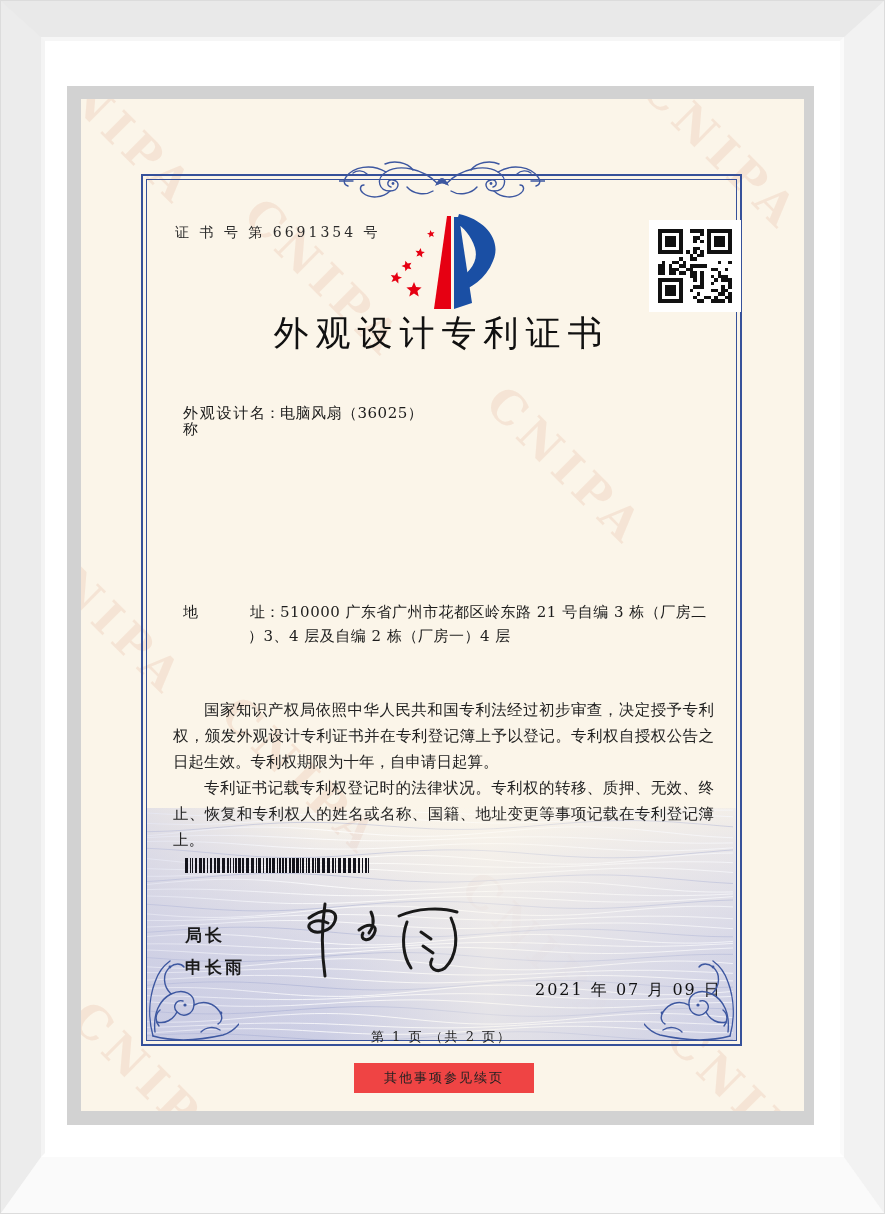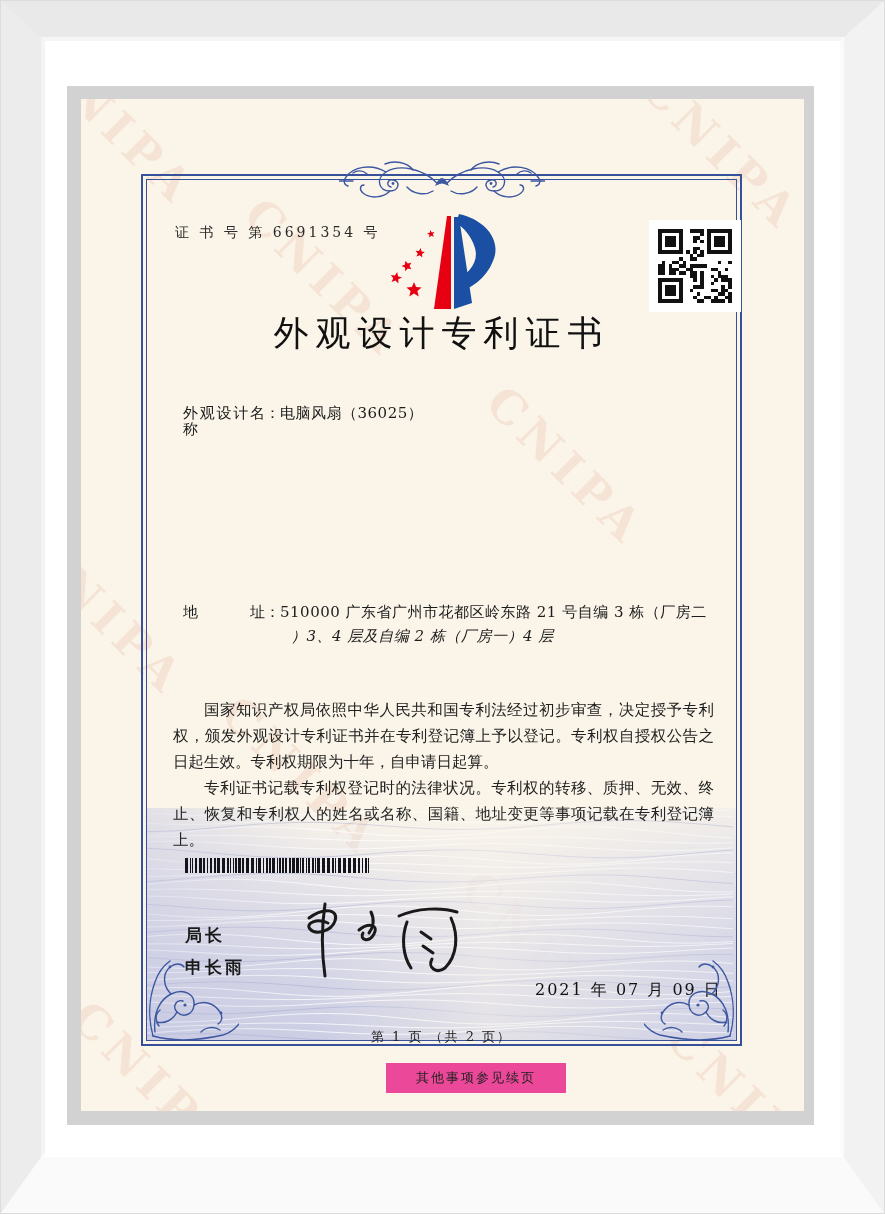--- a/index.html
+++ b/index.html
@@ -60,21 +60,21 @@
   .title { position:absolute; left:0; right:0; top:130px; text-align:center;
            font-size:35px; font-weight:400; letter-spacing:7px; color:#111;
            z-index:2; }
 
   .frow { position:absolute; left:36px; right:20px; font-size:15px; color:#1c1c1c;
           line-height:16px; z-index:2; }
   .flabel { display:inline-block; width:82px; text-align:justify;
             text-align-last:justify; vertical-align:top; }
   .fcolon { display:inline-block; width:15px; }
   .fvalue { letter-spacing:.5px; }
-  .addr2 { margin-left:108px; margin-top:8px; letter-spacing:.5px;font-style:italic; }
+  .addr2 { margin-left:65px; margin-top:8px; letter-spacing:.5px; }
   .grant2 { position:absolute; left:302px; top:0; }
 
   .paras { position:absolute; left:26px; right:22px; top:517px; z-index:2;
            font-size:15.5px; line-height:26px; color:#222; text-align:justify; }
   .paras p { text-indent:2em; }
 
   .barcode { position:absolute; left:38px; top:678px; width:190px; height:15px;
              z-index:2; font-size:0; }
   .barcode i { display:inline-block; height:15px; background:#14141c;
                vertical-align:top; }
@@ -85,22 +85,22 @@
              font-size:17px; font-weight:600; letter-spacing:3px; color:#1a1a1a; z-index:2; }
   .signature { position:absolute; left:148px; top:712px; width:200px; height:92px; z-index:2; }
 
   .issue-date { position:absolute; left:388px; top:800px; font-size:16px;
                 letter-spacing:2px; color:#111; z-index:2; }
 
   .page-ind { position:absolute; left:0; right:0; top:848px; text-align:center;
               font-size:13px; letter-spacing:2px; color:#222; z-index:2; }
 
   .cont-note { position:absolute; left:273px; top:964px; width:180px; height:30px;
-               background:#ec4899; display:flex; align-items:center; justify-content:center;
-               font-size:13px; letter-spacing:2px; color:#222;margin-left:32px; }
+               background:#ef4444; display:flex; align-items:center; justify-content:center;
+               font-size:13px; letter-spacing:2px; color:#222; }
 
   .orn-stroke { stroke:#3d57a0; fill:none; stroke-width:1.4;
                 stroke-linecap:round; stroke-linejoin:round; }
   .orn-fill { fill:#3d57a0; stroke:none; }
 </style>
 </head>
 <body>
 
 <div class="scene">
   <div class="frame"></div>

